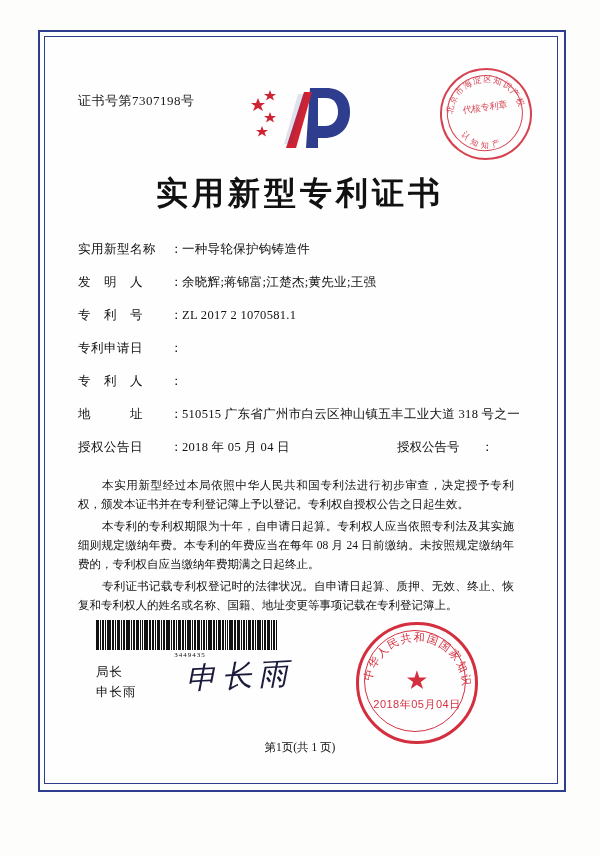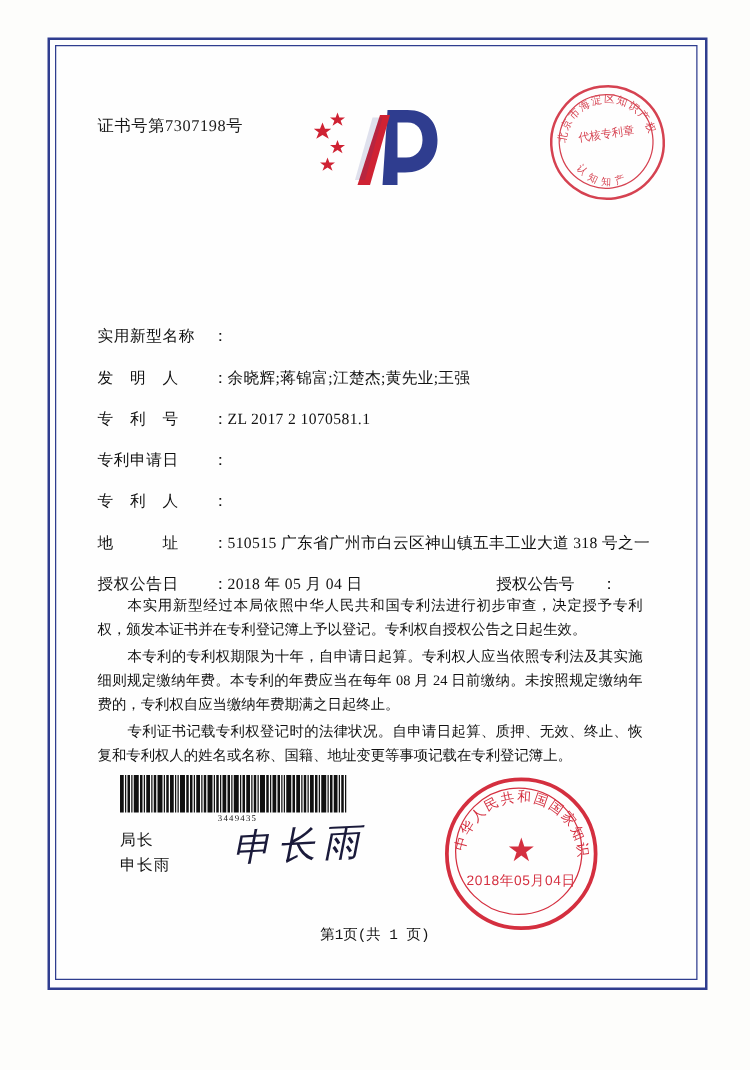--- a/index.html
+++ b/index.html
@@ -96,21 +96,20 @@
     letter-spacing: 4px;
     color: #111;
     font-family: "Liberation Serif", "DejaVu Serif", serif;
   }
 
   
   .fields {
     position: absolute;
     left: 78px; top: 240px;
     width: 450px;
-    margin-top: 20px;
   }
   .field-row {
     display: flex;
     align-items: flex-start;
     margin-bottom: 14px;
     font-size: 12.5px;
     color: #111;
     line-height: 19px;
   }
   .field-label {
@@ -240,21 +239,20 @@
   }
 
   
   .page-no {
     position: absolute;
     left: 0; top: 740px;
     width: 600px;
     text-align: center;
     font-size: 11.5px;
     color: #111;
-    font-family: Liberation Mono, monospace;
   }
 
   
   .watermark {
     position: absolute;
     left: 370px; top: 800px;
     display: flex;
     align-items: center;
     color: #e88b8b;
     font-size: 11px;
@@ -308,26 +306,28 @@
       <text font-size="8.5" fill="#cf2233" font-family="Liberation Serif, serif" letter-spacing="1.2">
         <textPath href="#arcTop" startOffset="6%">北京市海淀区知识产权局</textPath>
       </text>
       <text font-size="8" fill="#cf2233" font-family="Liberation Serif, serif" letter-spacing="1">
         <textPath href="#arcBot" startOffset="14%">认 知 知 产</textPath>
       </text>
     </svg>
     <div class="seal-mid">代核专利章</div>
   </div>
 
+  <div class="title">实用新型专利证书</div>
 
   <div class="fields">
 
     <div class="field-row">
       <div class="field-label">实用新型名称</div>
       <div class="field-colon">：</div>
+      <div class="field-value">一种导轮保护钩铸造件</div>
     </div>
 
     <div class="field-row">
       <div class="field-label">发　明　人</div>
       <div class="field-colon">：</div>
       <div class="field-value">余晓辉;蒋锦富;江楚杰;黄先业;王强</div>
     </div>
 
     <div class="field-row">
       <div class="field-label">专　利　号</div>

